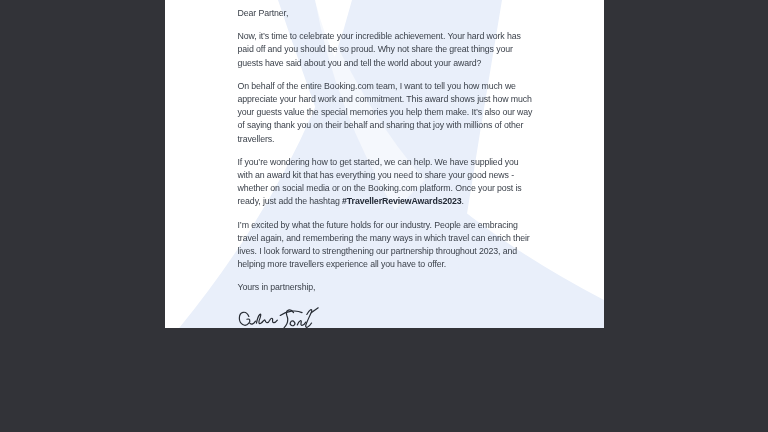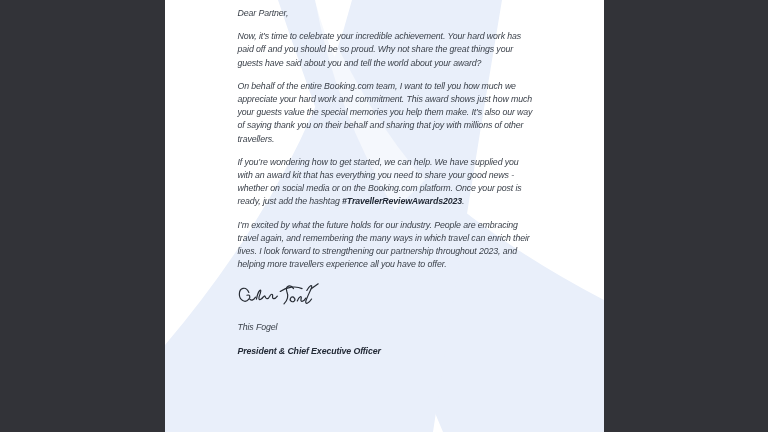--- a/index.html
+++ b/index.html
@@ -6,23 +6,22 @@
   body {
     width: 768px; height: 432px; overflow: hidden;
     font-family: "Liberation Sans", "DejaVu Sans", sans-serif;
   }
   .stage {
     width: 768px; height: 432px;
     display: flex; justify-content: center; align-items: stretch;
   }
   .paper {
     position: relative;
-    width: 439px; height: 432px; flex: 0 0 439px;
+    width: 439px; height: 328px; flex: 0 0 439px;
     overflow: hidden;
-    font-style: italic;
   }
   .watermark {
     position: absolute; left: 0; top: 0; width: 439px; height: 432px;
   }
   .content {
     position: relative;
     padding: 7px 68px 0 73px;
     font-size: 8.8px; line-height: 13.2px; letter-spacing: -0.12px;
   }
   .content p { margin: 0 0 10px 0; }
@@ -48,20 +47,21 @@
 
 
       <p>Now, it’s time to celebrate your incredible achievement. Your hard work has paid off and you should be so proud. Why not share the great things your guests have said about you and tell the world about your award?</p>
 
       <p>On behalf of the entire Booking.com team, I want to tell you how much we appreciate your hard work and commitment. This award shows just how much your guests value the special memories you help them make. It’s also our way of saying thank you on their behalf and sharing that joy with millions of other travellers.</p>
 
       <p><span>If you’re wondering how to get started, we can help. We have supplied you with an award kit that has everything you need to share your good news - whether on social media or on the Booking.com platform. Once your post is ready, just add the hashtag </span><span class="hashtag" style="color:#232a36;">#TravellerReviewAwards2023</span><span>.</span></p>
 
       <p>I’m excited by what the future holds for our industry. People are embracing travel again, and remembering the many ways in which travel can enrich their lives. I look forward to strengthening our partnership throughout 2023, and helping more travellers experience all you have to offer.</p>
 
+      <p>Yours in partnership,</p>
 
       <div>
         <svg class="sig-svg" width="96" height="38" viewBox="0 0 100 40" aria-hidden="true">
           <g fill="none" stroke="#262b33" stroke-width="1.25" stroke-linecap="round" stroke-linejoin="round">
 
             <path d="M13 12 C10 5 3 7 3 14 C3 20 9 24 13 19 C15 16.5 14 14 11 15"></path>
             <path d="M14 19 C16 21 18 20 20 17"></path>
             <path d="M21 19 C23 9 27 7 25 13 C23 18 23 21 26 19 C28 17.5 29 15 30 16 C30.5 19 33 20 35 16 C36 13.5 38.5 13 38 16 C37.5 19 40 20 43 16"></path>
 
             <path d="M60 8 C57 3 51 5 53 11 C55 16 54 20 50 24"></path>

